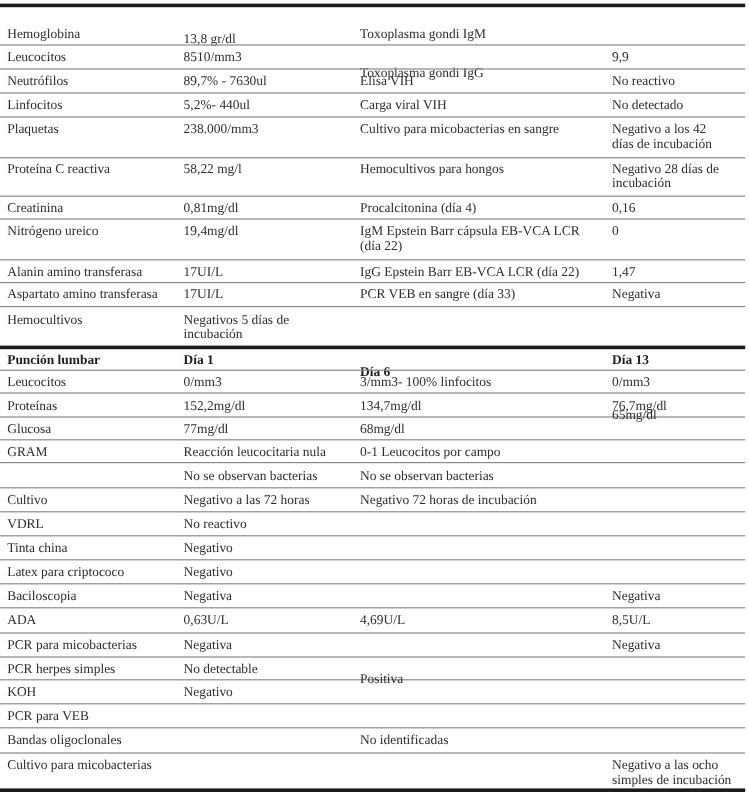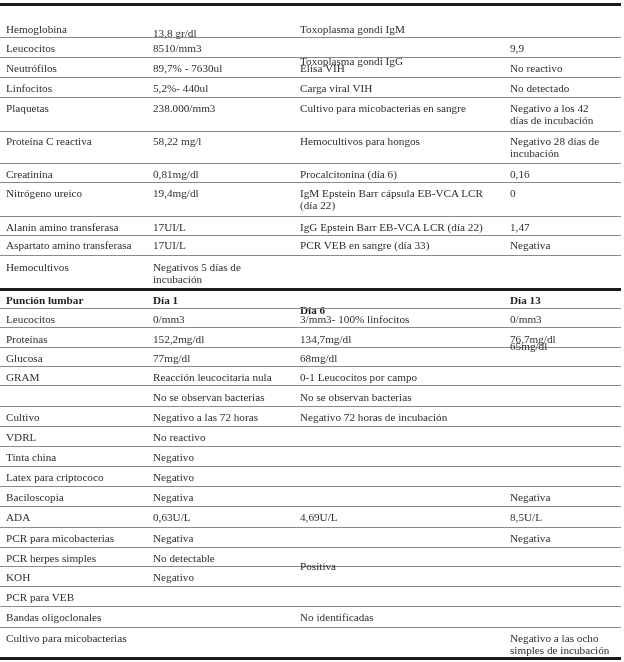--- a/index.html
+++ b/index.html
@@ -108,21 +108,21 @@
     <div class="cell c2" style="top:135px;">58,22 mg/l</div>
     <div class="cell c3" style="top:135px;">Hemocultivos para hongos</div>
     <div class="cell c4" style="top:135px;">Negativo 28 días de
 incubación</div>
   </div>
   <div class="rule-thin" style="top:163px;"></div>
 
   <div>
     <div class="cell c1" style="top:168px;">Creatinina</div>
     <div class="cell c2" style="top:168px;">0,81mg/dl</div>
-    <div class="cell c3" style="top:168px;">Procalcitonina (día 6)</div>
+    <div class="cell c3" style="top:168px;">Procalcitonina (día 4)</div>
     <div class="cell c4" style="top:168px;">0,16</div>
   </div>
   <div class="rule-thin" style="top:182px;"></div>
 
   <div>
     <div class="cell c1" style="top:187px;">Nitrógeno ureico</div>
     <div class="cell c2" style="top:187px;">19,4mg/dl</div>
     <div class="cell c3" style="top:187px;">IgM Epstein Barr cápsula EB-VCA LCR
 (día 22)</div>
     <div class="cell c4" style="top:187px;">0</div>

